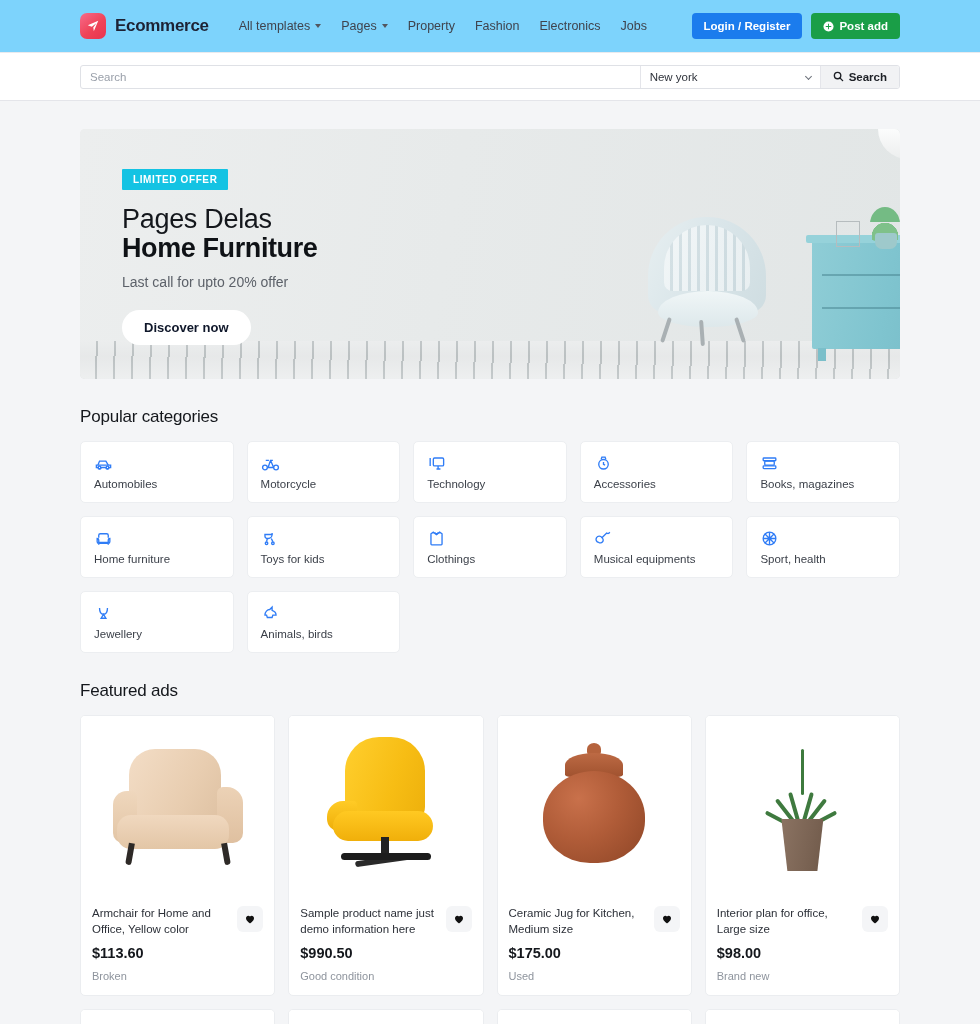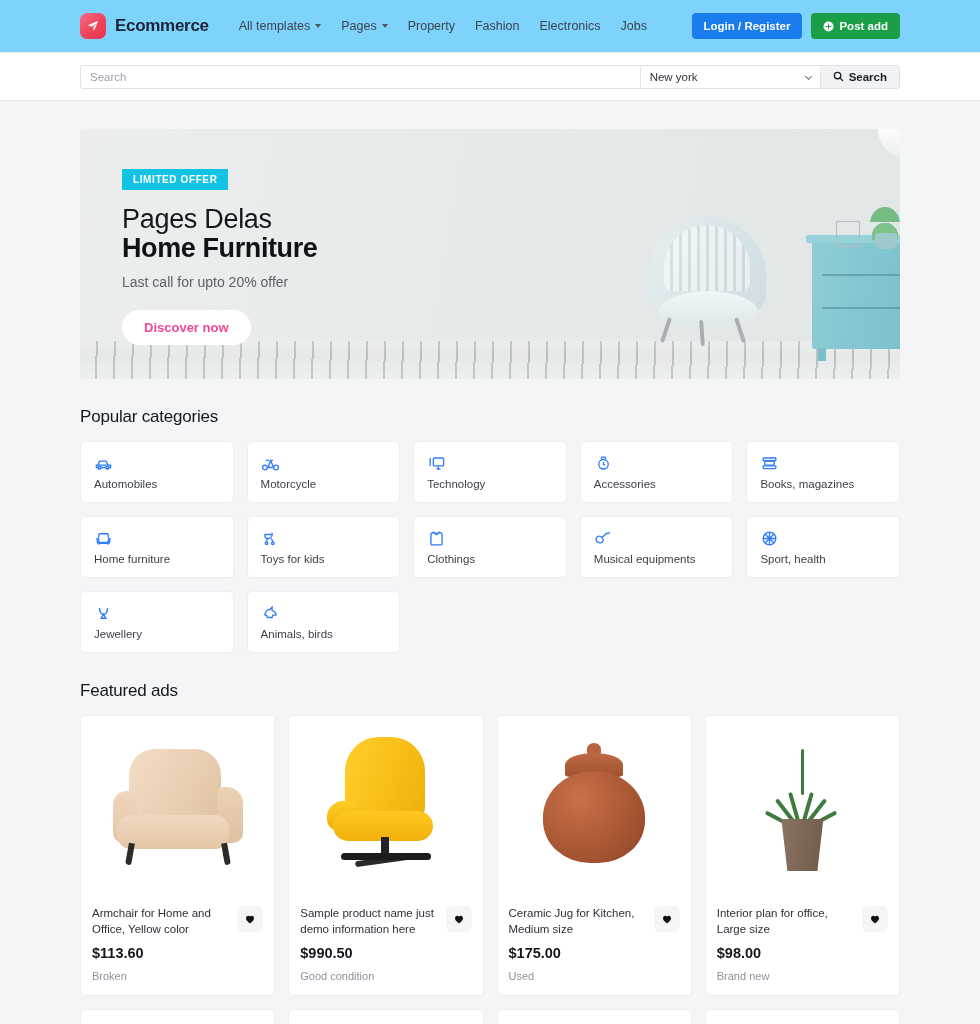--- a/index.html
+++ b/index.html
@@ -172,21 +172,21 @@
   }
   .hero-overlay { position: absolute; inset: 0; padding: 40px 0 0 42px; }
   .badge {
     display: inline-block; background: #13c3e3; color: #fff; font-size: 10px;
     font-weight: bold; letter-spacing: 0.6px; padding: 5px 11px; border-radius: 1px;
   }
   .hero-title-1 { font-size: 27px; font-weight: normal; color: #14171c; margin-top: 14px; letter-spacing: -0.3px; }
   .hero-title-2 { font-size: 27px; font-weight: bold; color: #0f1216; letter-spacing: -0.4px; margin-top: -2px; }
   .hero-sub { font-size: 14px; color: #5c6169; margin-top: 10px; }
   .hero-btn {
-    margin-top: 20px; background: #fff; color: #ec4899; border: 0;
+    margin-top: 20px; background: #fff; color: #0f172a; border: 0;
     border-radius: 20px; padding: 10px 22px; font-size: 13px; font-weight: bold;
     cursor: pointer; font-family: "Liberation Sans", sans-serif;
   }
 
   
   .section-title {
     font-size: 17px; font-weight: normal; color: #14171c;
     margin-top: 28px; margin-bottom: 14px; letter-spacing: -0.2px;
   }
 

